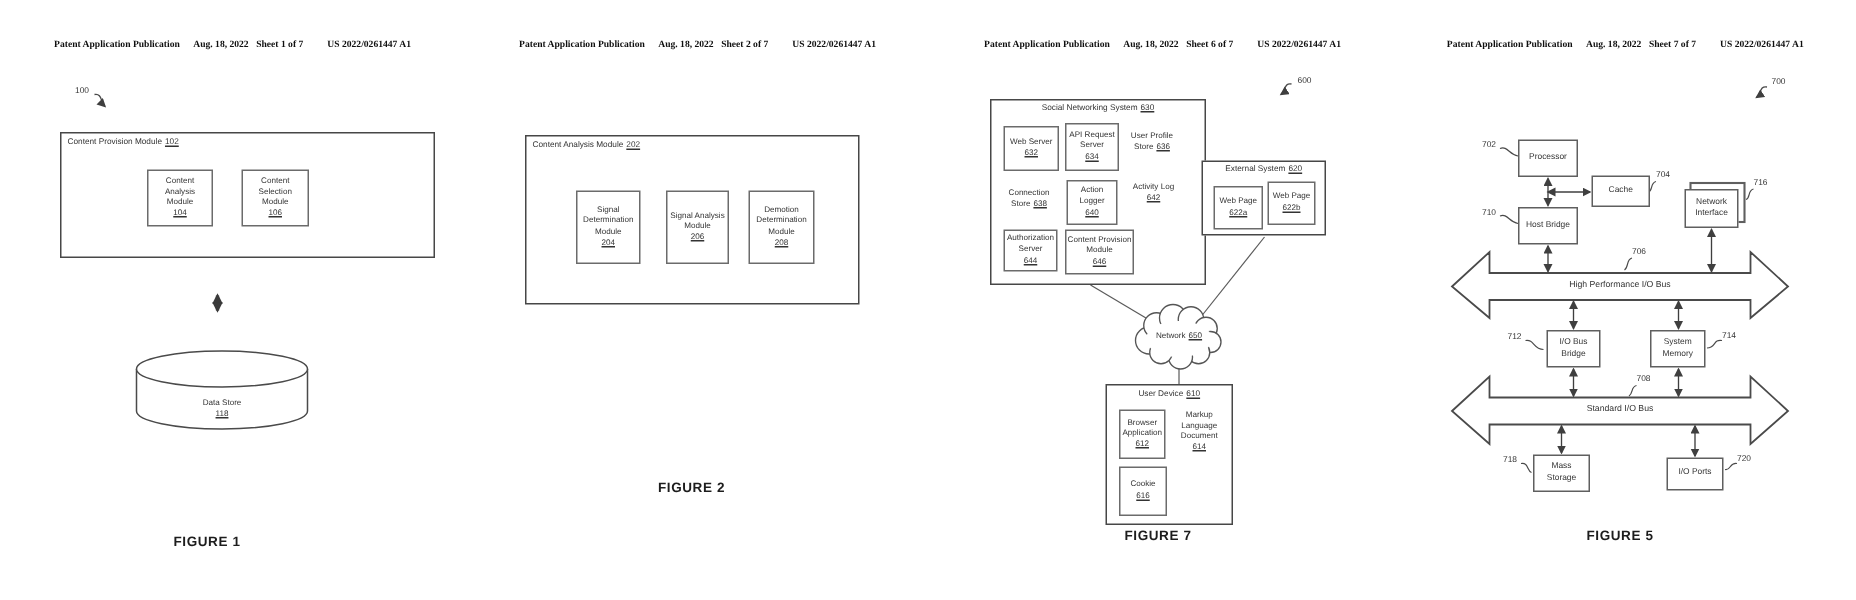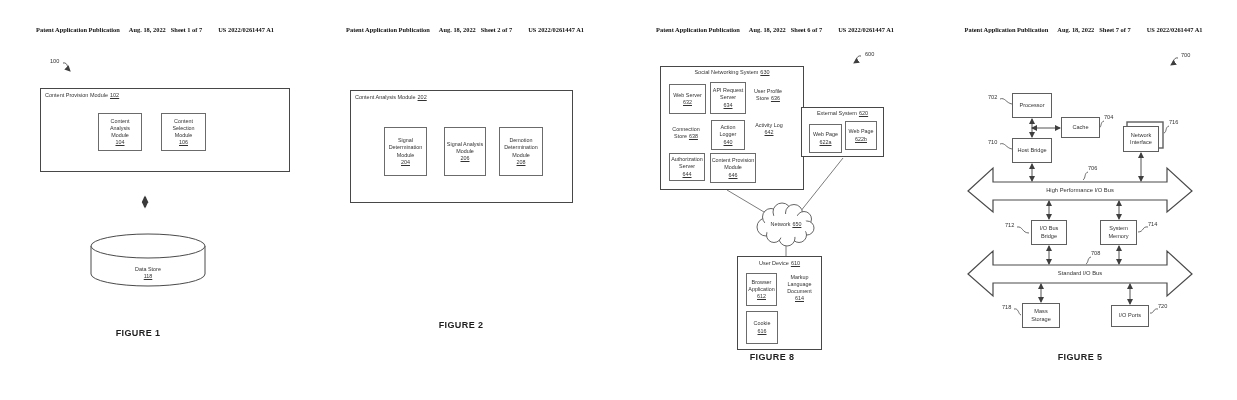--- a/index.html
+++ b/index.html
@@ -80,21 +80,21 @@
 Module</span>
         <span class="num">106</span>
       </div>
     </div>
 
     <div class="shape-text" style="left:110px;top:266px;width:76px">
       <span class="lbl">Data Store</span>
       <span class="num">118</span>
     </div>
 
-    <div class="caption" style="left:96px;top:328px">FIGURE 1</div>
+    <div class="caption" style="left:96px;top:356px">FIGURE 1</div>
   </div>
 
   <div class="panel" style="left:310px">
     <div class="hdr">
       <span class="h-pub">Patent Application Publication</span>
       <span class="h-date">Aug. 18, 2022</span>
       <span class="h-sheet">Sheet 2 of 7</span>
       <span class="h-num">US 2022/0261447 A1</span>
     </div>
 
@@ -243,21 +243,21 @@
         <span class="num">616</span>
       </div>
     </div>
     <div class="shape-text" style="left:162px;top:274px;width:35px">
       <span class="lbl">Markup
 Language
 Document</span>
       <span class="num">614</span>
     </div>
 
-    <div class="caption" style="left:110px;top:352px">FIGURE 8</div>
+    <div class="caption" style="left:110px;top:352px">FIGURE 7</div>
   </div>
 
   <div class="panel" style="left:930px;width:307px">
     <svg class="art" viewBox="0 0 310 400">
       <defs>
         <marker id="ar4" markerWidth="7" markerHeight="7" refX="5" refY="3" orient="auto-start-reverse" markerUnits="userSpaceOnUse">
           <path d="M0,0L6,3L0,6Z" fill="#3f3f3f"></path>
         </marker>
       </defs>
 

